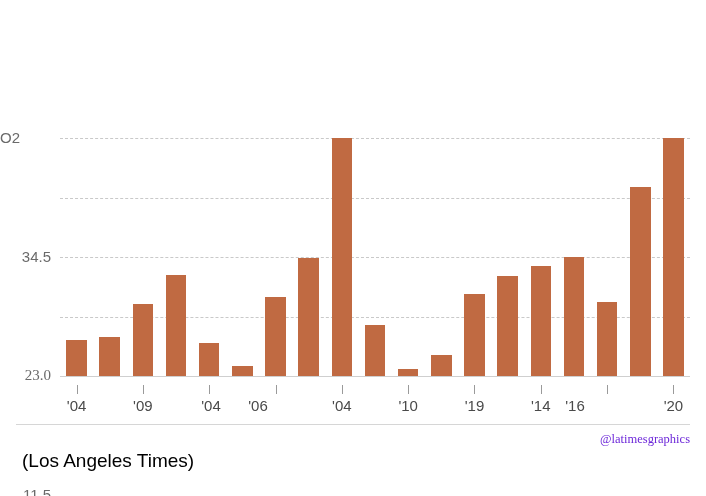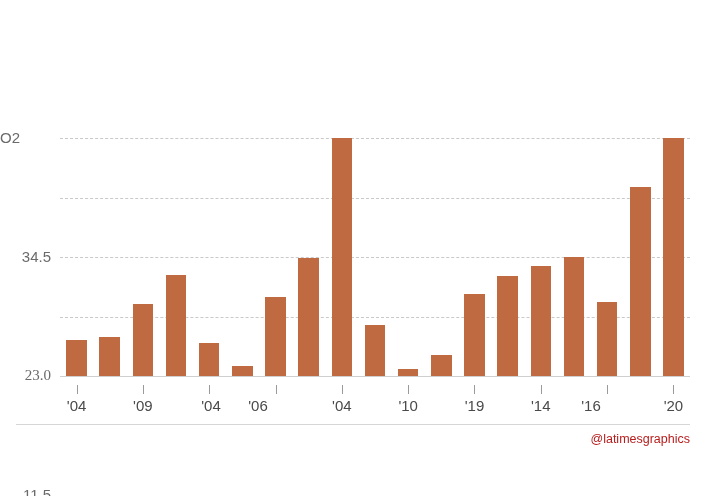--- a/index.html
+++ b/index.html
@@ -132,22 +132,23 @@
     top: 404px;
     font-size: 12.5px;
     color: #5a5a5a;
     white-space: nowrap;
   }
   #handle {
     position: absolute;
     right: 16px;
     top: 404px;
     font-size: 12.5px;
-    color: #b91c1c;
-    white-space: nowrap;
+    color: #6d28d9;
+    white-space: nowrap;
+    font-family: Liberation Serif, serif;
   }
 
   
   #caption {
     position: absolute;
     left: 22px;
     top: 450px;
     font-size: 19px;
     color: #000000;
     white-space: nowrap;
@@ -212,26 +213,27 @@
         <div class="xlabel" style="left: 198px;">'06</div>
         <div class="xtick" style="left: 281.842px;"></div>
         <div class="xlabel" style="left: 281.842px;">'04</div>
         <div class="xtick" style="left: 348.158px;"></div>
         <div class="xlabel" style="left: 348.158px;">'10</div>
         <div class="xtick" style="left: 414.474px;"></div>
         <div class="xlabel" style="left: 414.474px;">'19</div>
         <div class="xtick" style="left: 480.789px;"></div>
         <div class="xlabel" style="left: 480.789px;">'14</div>
         <div class="xtick" style="left: 547.105px;"></div>
-        <div class="xlabel" style="left: 531px;">'16</div>
+        <div class="xlabel" style="left: 515px;">'16</div>
         <div class="xtick" style="left: 613.421px;"></div>
         <div class="xlabel" style="left: 613.421px;">'20</div>
       </div>
 
     <div id="footer-rule"></div>
 
 
     <div id="handle">@latimesgraphics</div>
 
   </div>
 
+  <div id="caption">(Los Angeles Times)</div>
 
 </div>
 
 </body></html>

